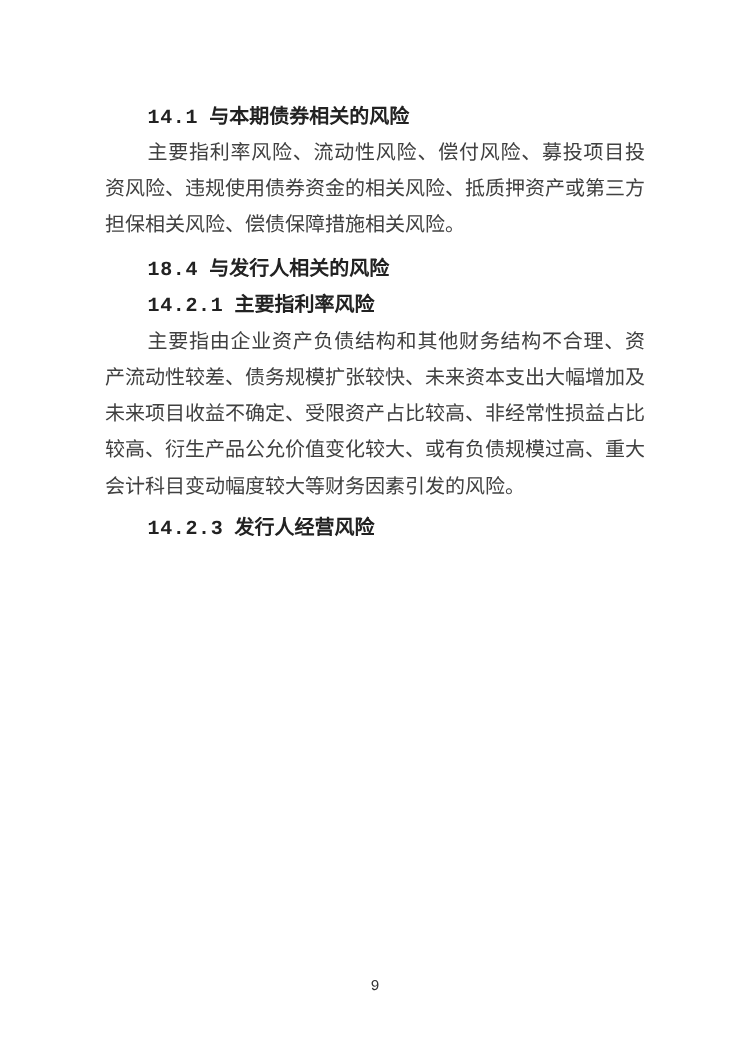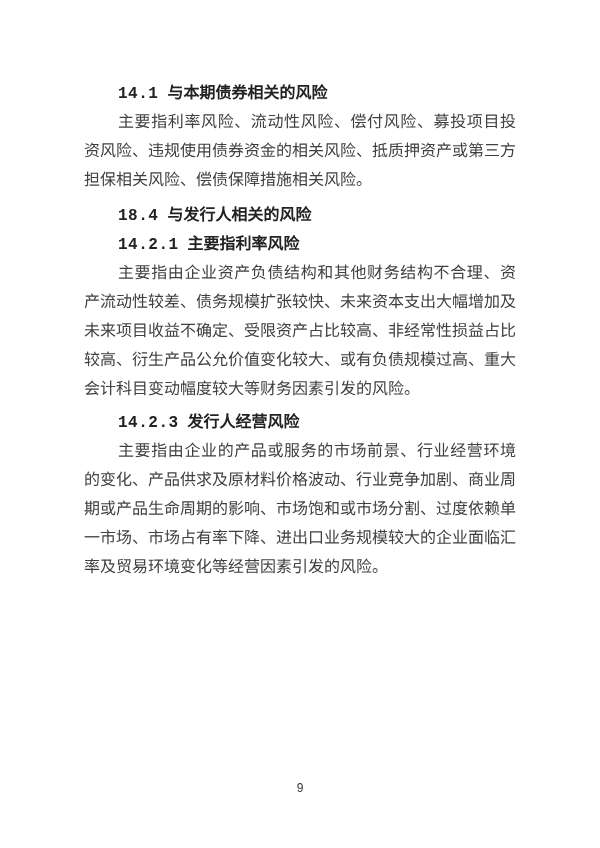--- a/index.html
+++ b/index.html
@@ -75,20 +75,19 @@
 
     <h2 class="heading">
       <span class="num">14.2.1</span><span>主要指利率风险</span>
     </h2>
 
     <p class="para">主要指由企业资产负债结构和其他财务结构不合理、资产流动性较差、债务规模扩张较快、未来资本支出大幅增加及未来项目收益不确定、受限资产占比较高、非经常性损益占比较高、衍生产品公允价值变化较大、或有负债规模过高、重大会计科目变动幅度较大等财务因素引发的风险。</p>
 
     <h2 class="heading mt4">
       <span class="num">14.2.3</span><span>发行人经营风险</span>
     </h2>
-    <p class="para">主要指由企业的产品或服务的市场前景、行业经营环境的变化、产品供求及原材料价格波动、行业竞争加剧、商业周期或产品生命周期的影响、市场饱和或市场分割、过度依赖单一市场、市场占有率下降、进出口业务规模较大的企业面临汇率及贸易环境变化等经营因素引发的风险。</p>
 
   </div>
 
   <div class="page-footer">
     <span>9</span>
   </div>
 </div>
 
 </body></html>

